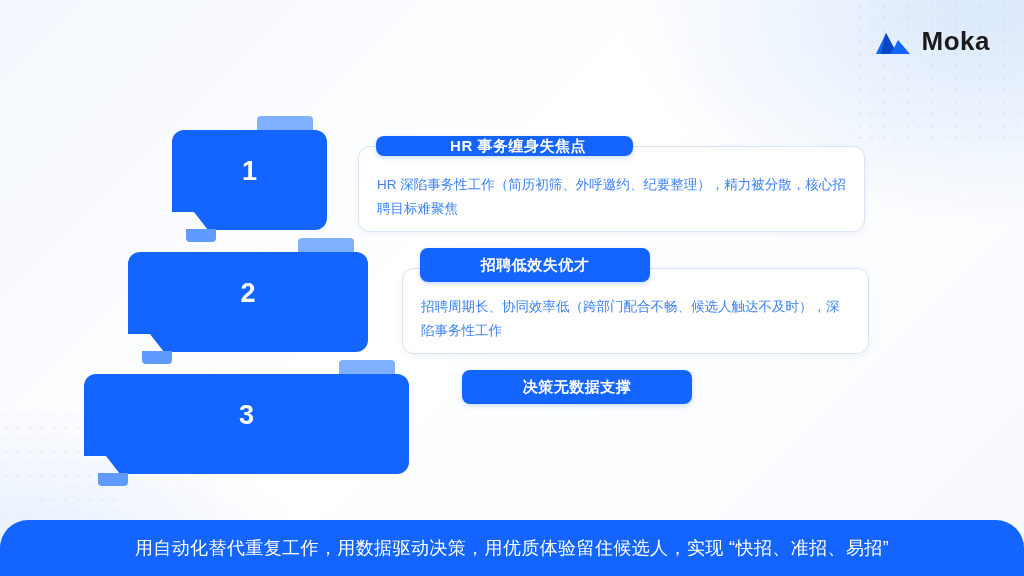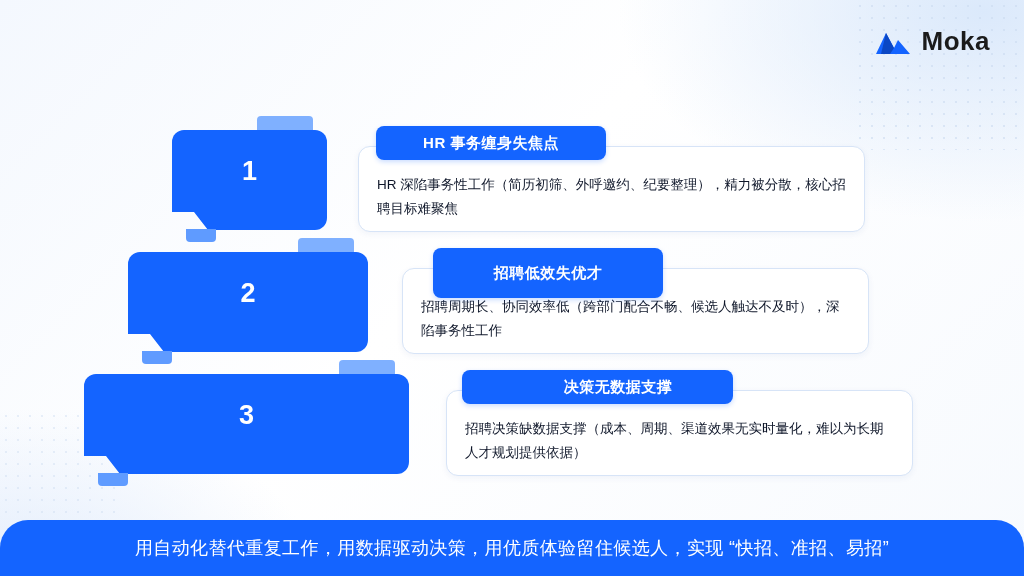--- a/index.html
+++ b/index.html
@@ -138,40 +138,40 @@
   .card.c1 { left: 358px; top: 146px; width: 505px; height: 84px; }
   .card.c2 { left: 402px; top: 268px; width: 465px; height: 84px; }
   .card.c3 { left: 446px; top: 390px; width: 465px; height: 84px; }
 
   .card-body {
     position: absolute;
     left: 18px; right: 18px;
     top: 26px;
     font-size: 13.5px;
     line-height: 1.75;
-    color: #0f172a;
+    color: #3b82f6;
   }
 
   
   .pill {
     position: absolute;
     background: #1464ff;
     border-radius: 8px;
     color: #fff;
     font-size: 15px;
     font-weight: bold;
     display: flex;
     align-items: center;
     justify-content: center;
     letter-spacing: .5px;
     box-shadow: 0 2px 5px rgba(20,100,255,.22);
   }
-  .pill.p1 { left: 376px; top: 126px; width: 230px; height: 34px; }
-  .pill.p2 { left: 433px; top: 248px; width: 230px; height: 50px; }
-  .pill.p3 { left: 462px; top: 370px; width: 230px; height: 34px; padding-left: 41px; }
+  .pill.p1 { left: 376px; top: 136px; width: 230px; height: 20px; padding-left: 27px; }
+  .pill.p2 { left: 420px; top: 248px; width: 230px; height: 34px; }
+  .pill.p3 { left: 462px; top: 370px; width: 230px; height: 34px; }
 
   
   .footer {
     position: absolute;
     left: 0; bottom: 0;
     width: 100%;
     height: 56px;
     background: #1464ff;
     border-radius: 28px 28px 0 0;
     display: flex;
@@ -233,22 +233,19 @@
 
   <div class="row r3">
     <div class="num-wrap w3">
       <div class="tail"></div>
       <div class="num-flag">
         <div class="num">3</div>
       </div>
       <div class="wedge"></div>
     </div>
   </div>
-  <div class="card c3">
-    <div class="card-body">招聘决策缺数据支撑（成本、周期、渠道效果无实时量化，难以为长期人才规划提供依据）</div>
-  </div>
   <div class="pill p3">决策无数据支撑</div>
 
   <div class="footer">
     <div class="footer-text">用自动化替代重复工作，用数据驱动决策，用优质体验留住候选人，实现 “快招、准招、易招”</div>
   </div>
 
 </div>
 
 </body></html>

